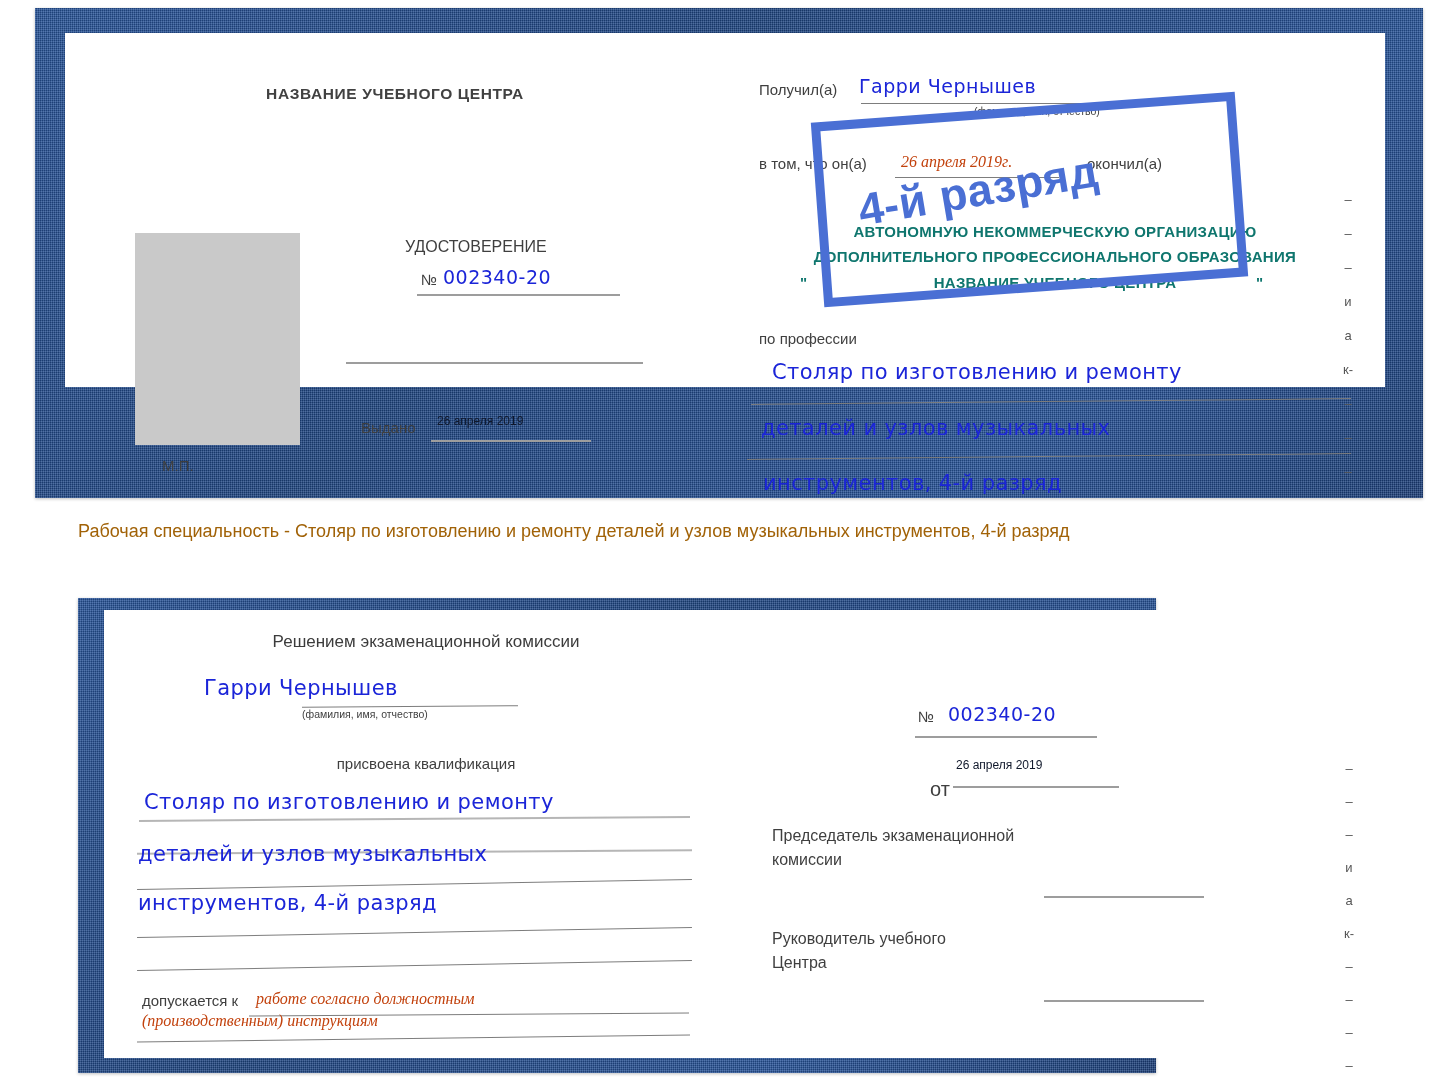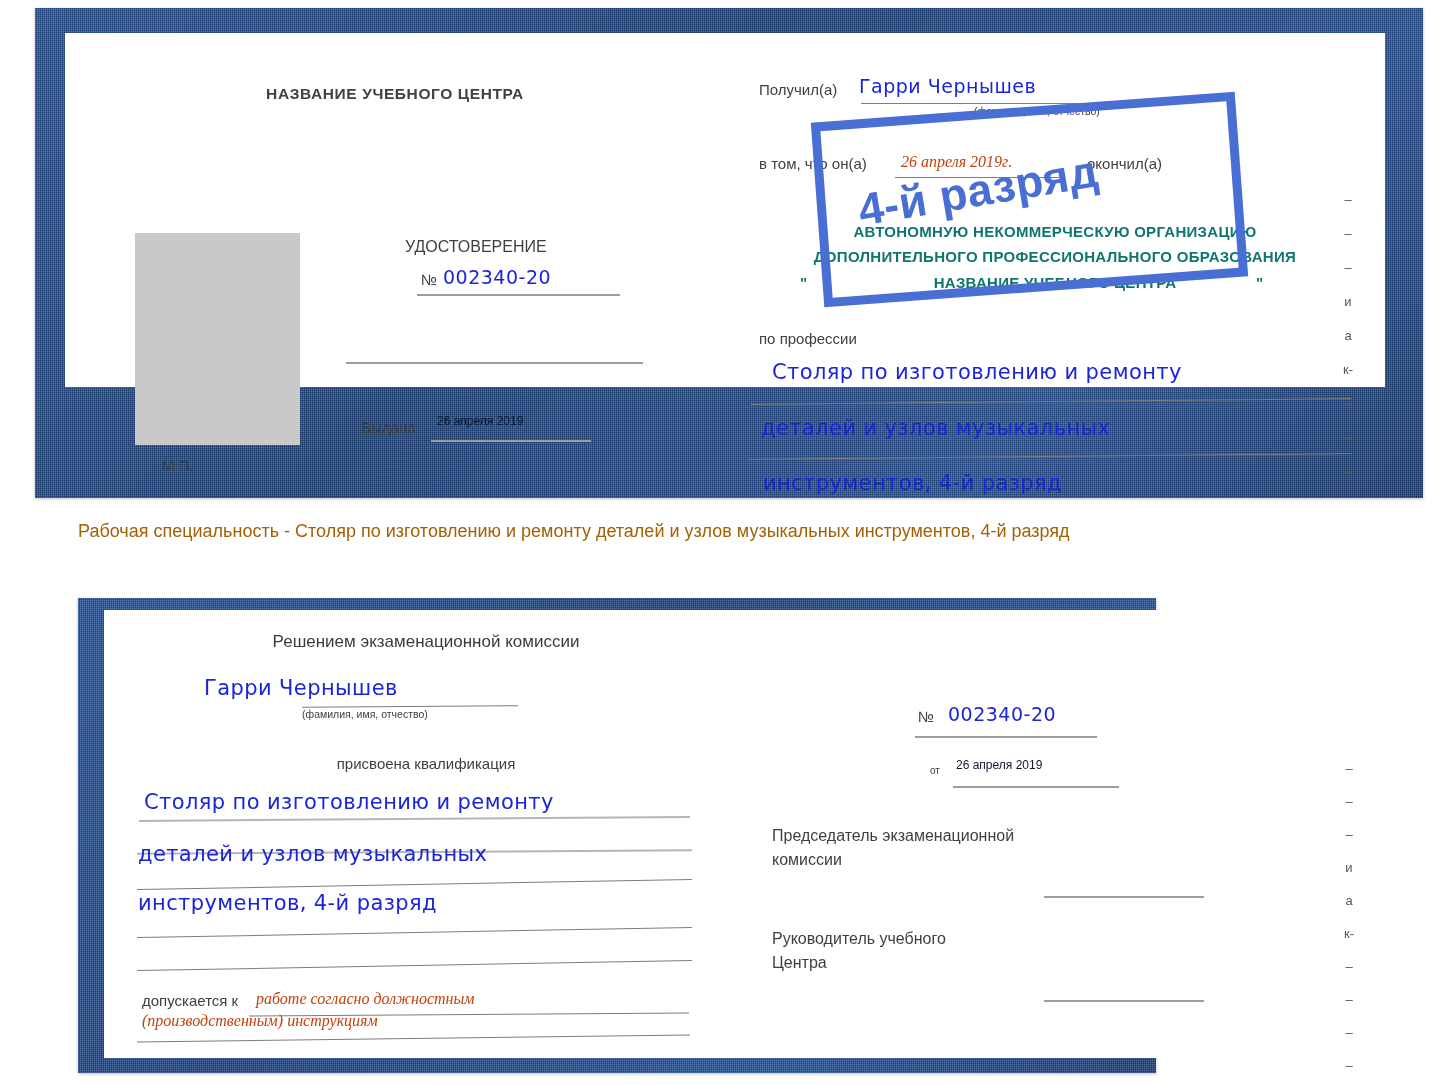--- a/index.html
+++ b/index.html
@@ -200,21 +200,21 @@
     </div>
 
     <div class="fold"></div>
 
     <div class="page right">
 
       <div class="t lbl" style="left:170px;top:98px;font-size:15px;">№</div>
       <div class="t hand" style="left:200px;top:93px;">002340-20</div>
       <div class="rule" style="left:167px;top:126px;width:182px;"></div>
 
-      <div class="t lbl" style="left:182px;top:155px;font-size:10px;">от</div>
+      <div class="t lbl" style="left:182px;top:168px;font-size:20px;">от</div>
       <div class="t val" style="left:208px;top:148px;">26 апреля 2019</div>
       <div class="rule" style="left:205px;top:176px;width:166px;"></div>
 
       <div class="t lbl" style="left:24px;top:217px;font-size:16px;">Председатель экзаменационной</div>
       <div class="t lbl" style="left:24px;top:241px;font-size:16px;">комиссии</div>
       <div class="rule" style="left:296px;top:286px;width:160px;"></div>
 
       <div class="t lbl" style="left:24px;top:320px;font-size:16px;">Руководитель учебного</div>
       <div class="t lbl" style="left:24px;top:344px;font-size:16px;">Центра</div>
       <div class="rule" style="left:296px;top:390px;width:160px;"></div>

